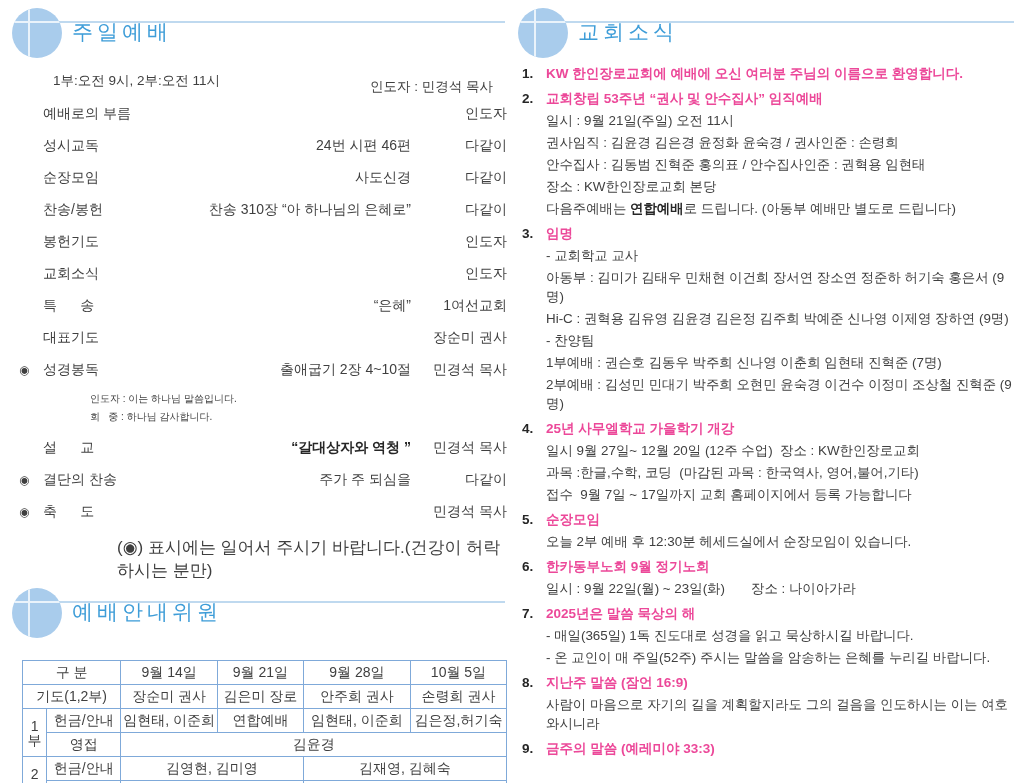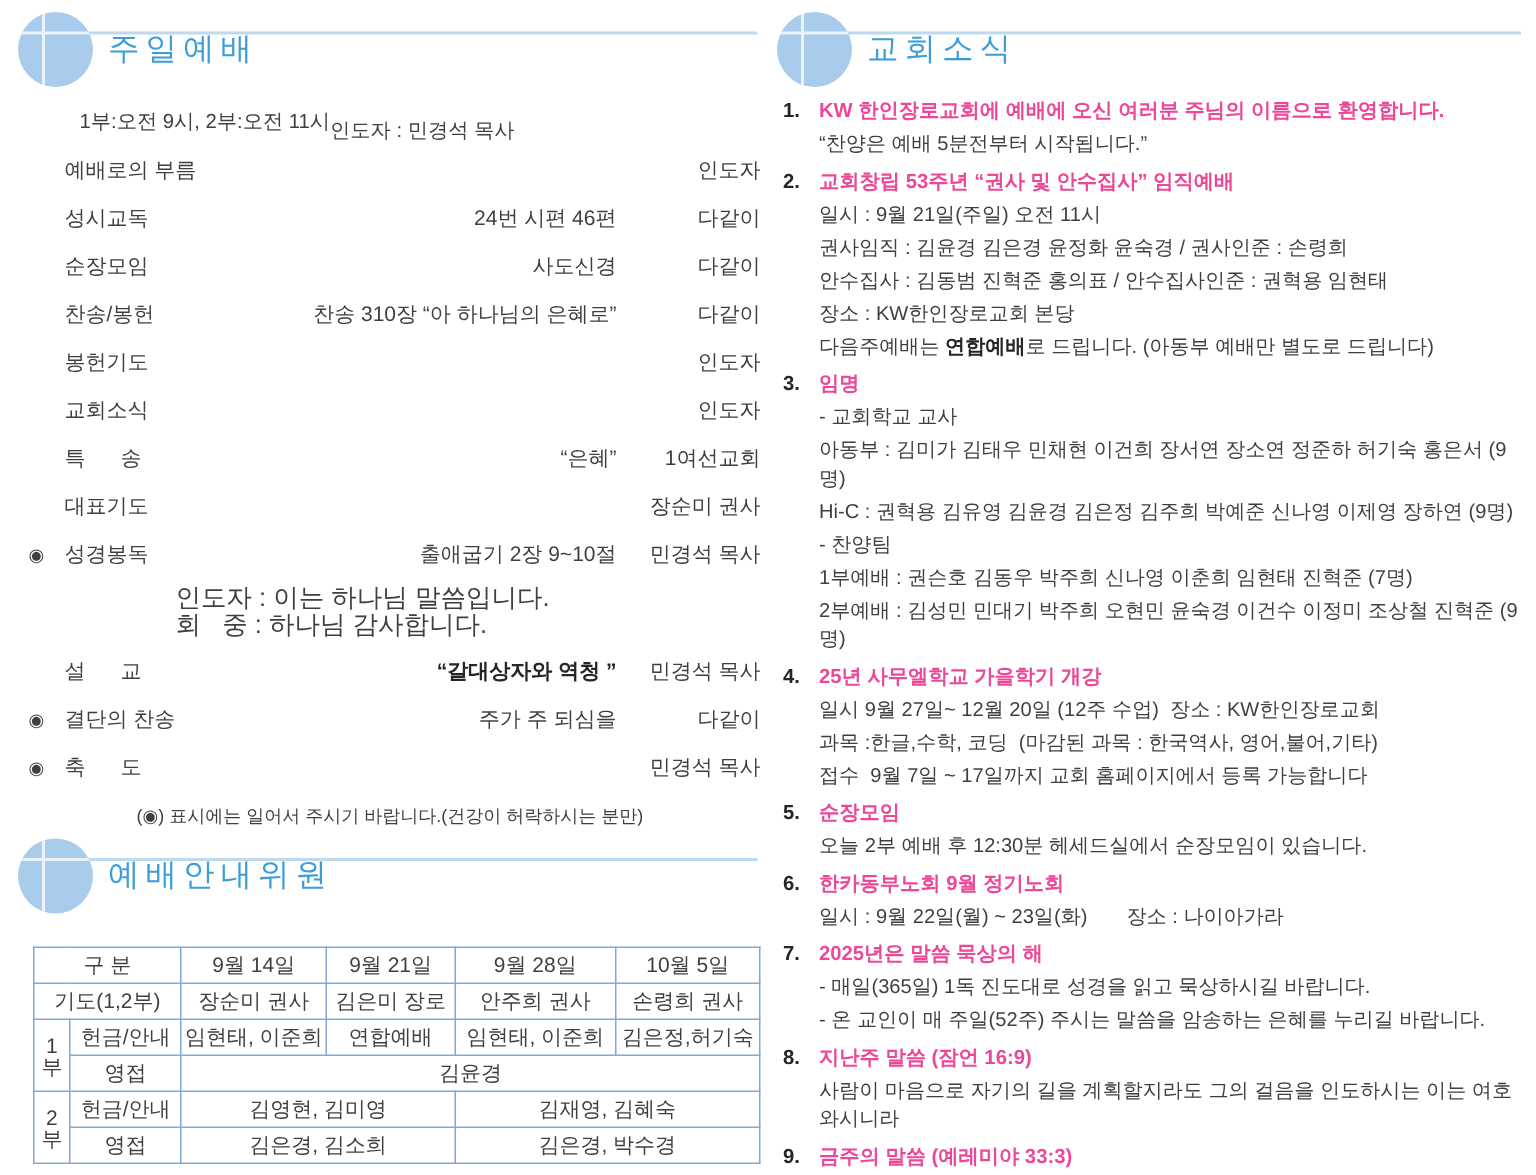--- a/index.html
+++ b/index.html
@@ -12,31 +12,31 @@
 
   
   .sec-header{position:relative;height:58px}
   .sec-rule{position:absolute;left:26px;right:2px;top:15px;height:2px;background:#BFD9EF}
   .sec-circle{position:absolute;left:2px;top:2px;width:50px;height:50px;border-radius:50%;background:#A9CCEC;overflow:hidden}
   .sec-circle .v{position:absolute;left:16px;top:0;width:2px;height:100%;background:#EAF3FB}
   .sec-circle .h{position:absolute;left:0;top:13px;width:100%;height:2px;background:#EAF3FB}
   .sec-title{position:absolute;left:62px;top:12px;font-size:21px;font-weight:normal;color:#3E9DD8;letter-spacing:4px;white-space:nowrap}
 
   
-  .w-sub{display:flex;justify-content:flex-start;margin:8px 14px 2px 43px;font-size:13.5px}
+  .w-sub{display:flex;justify-content:space-between;margin:8px 14px 2px 43px;font-size:13.5px}
   .w-sub .right{margin-top:6px}
   .w-row{position:relative;display:flex;align-items:center;height:32px;font-size:14px;padding-left:33px}
   .w-marker{position:absolute;left:9px;top:50%;transform:translateY(-50%);font-size:12px}
   .w-label{width:128px;white-space:pre}
   .w-center{flex:1;text-align:right;white-space:pre}
   .w-right{min-width:96px;text-align:right;white-space:pre}
   .bold{font-weight:bold;color:#262626}
-  .resp-block{margin:4px 0 6px 107px;font-size:17px}
+  .resp-block{margin:4px 0 6px 80px;font-size:10px}
   .resp-line{line-height:18px;white-space:pre-wrap}
-  .w-footnote{margin:8px 0 0 81px;font-size:12px}
+  .w-footnote{margin:8px 0 0 107px;font-size:17px}
 
   
   .committee-table{border-collapse:collapse;margin:16px 0 0 12px}
   .committee-table td{border:1.5px solid #7FA9D9;text-align:center;font-size:14px;height:21px;padding:1px 2px;white-space:pre}
   .t-group{width:16px;line-height:14px;word-break:break-all;white-space:normal !important;padding:1px 4px !important}
 
   
   .news-item{display:flex;margin-bottom:6px}
   .news-no{width:30px;padding-left:6px;box-sizing:border-box;font-weight:bold;font-size:13.5px;line-height:19px;color:#262626}
   .news-body{flex:1}
@@ -107,21 +107,21 @@
   </div>
       <div class="w-row">
     <span class="w-marker"></span>
     <span class="w-label">대표기도</span>
     <span class="w-center"></span>
     <span class="w-right">장순미 권사</span>
   </div>
       <div class="w-row">
     <span class="w-marker">◉</span>
     <span class="w-label">성경봉독</span>
-    <span class="w-center">출애굽기 2장 9~10절</span>
+    <span class="w-center">출애굽기 2장 4~10절</span>
     <span class="w-right">민경석 목사</span>
   </div>
     </div>
 
   <div class="resp-block" id="responsive-lines">
       <div class="resp-line">인도자 : 이는 하나님 말씀입니다.</div>
       <div class="resp-line">회   중 : 하나님 감사합니다.</div>
     </div>
 
   <div id="worship-rows-2">
@@ -214,21 +214,20 @@
       <div class="v"></div>
       <div class="h"></div>
     </div>
     <span class="sec-title">교회소식</span>
   </div>
   <div id="news-items">
       <div class="news-item">
     <span class="news-no">1.</span>
     <div class="news-body">
       <div class="news-title">KW 한인장로교회에 예배에 오신 여러분 주님의 이름으로 환영합니다.</div>
-    <div class="news-line">“찬양은 예배 5분전부터 시작됩니다.”</div>
         </div>
   </div>
       <div class="news-item">
     <span class="news-no">2.</span>
     <div class="news-body">
       <div class="news-title">교회창립 53주년 “권사 및 안수집사” 임직예배</div>
     <div class="news-line">일시 : 9월 21일(주일) 오전 11시</div>
           <div class="news-line">권사임직 : 김윤경 김은경 윤정화 윤숙경 / 권사인준 : 손령희</div>
           <div class="news-line">안수집사 : 김동범 진혁준 홍의표 / 안수집사인준 : 권혁용 임현태</div>
           <div class="news-line">장소 : KW한인장로교회 본당</div>

